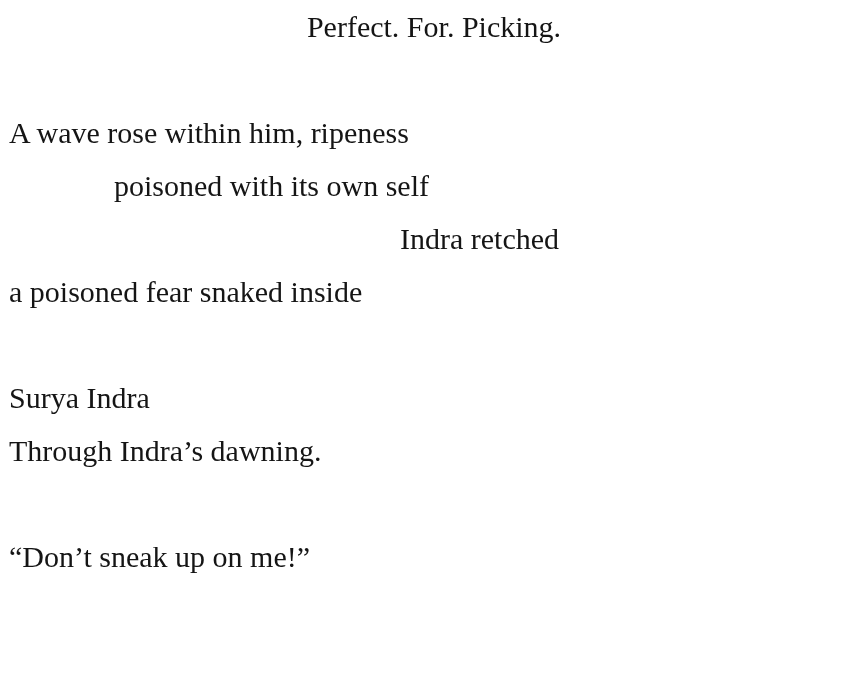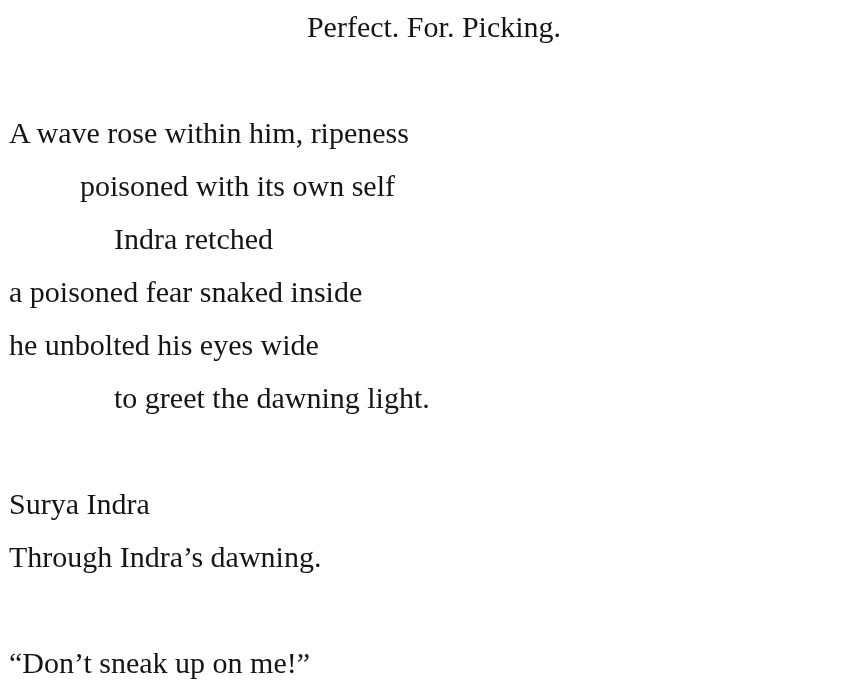--- a/index.html
+++ b/index.html
@@ -26,37 +26,35 @@
     padding-left: 23px; 
     white-space: pre;
   }
   .stanza {
     margin-top: 53px; 
   }
   .line {
     padding-left: 9px;
     white-space: pre;
   }
-  .line.indent-1 { padding-left: 80px; }
-  .line.indent-2 { padding-left: 114px; }
+  .line.indent-1 { padding-left: 114px; }
+  .line.indent-2 { padding-left: 114px; text-align: center; }
 </style>
 </head>
 <body>
 
 <div class="page">
 
   <div class="title">Perfect. For. Picking.</div>
 
   <div class="stanza">
     <div class="line indent-0">A wave rose within him, ripeness</div>
     <div class="line indent-1">poisoned with its own self</div>
     <div class="line indent-2">Indra retched</div>
     <div class="line indent-0">a poisoned fear snaked inside</div>
-    <div class="line indent-0">he unbolted his eyes wide</div>
-    <div class="line indent-2">to greet the dawning light.</div>
   </div>
 
   <div class="stanza">
     <div class="line indent-0">Surya Indra</div>
     <div class="line indent-0">Through Indra’s dawning.</div>
   </div>
 
   <div class="stanza">
     <div class="line indent-0">“Don’t sneak up on me!”</div>
   </div>

